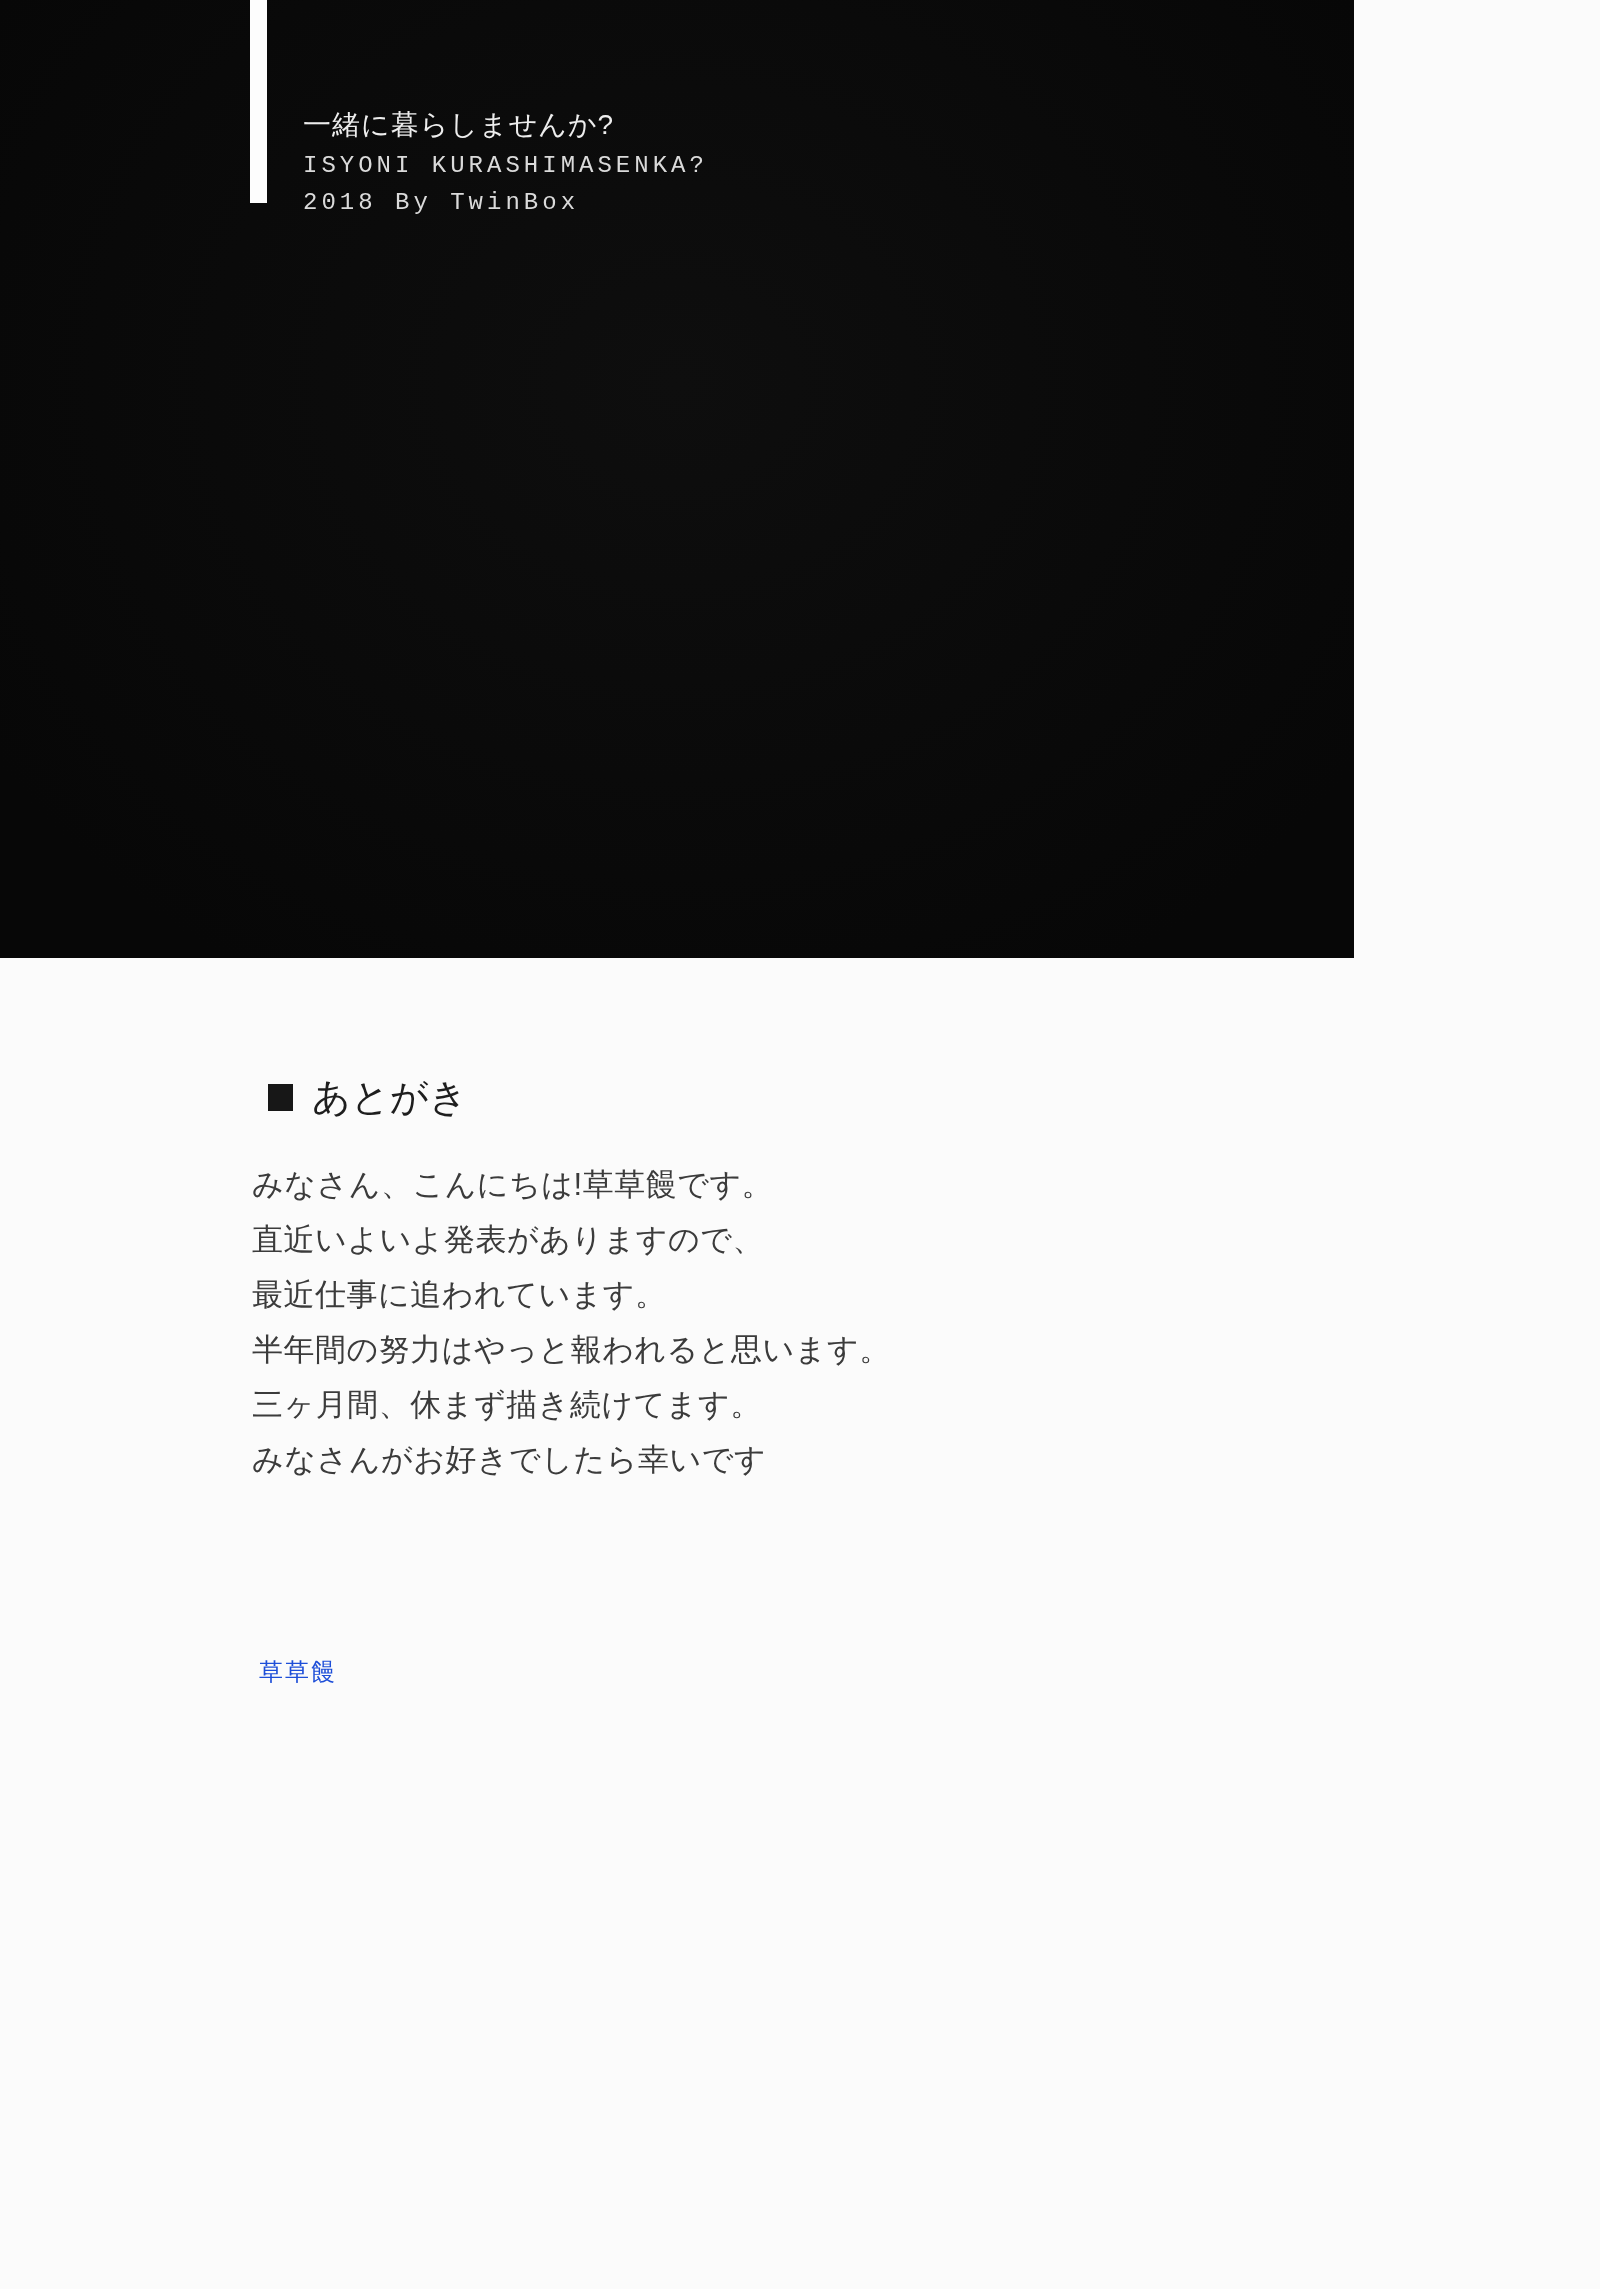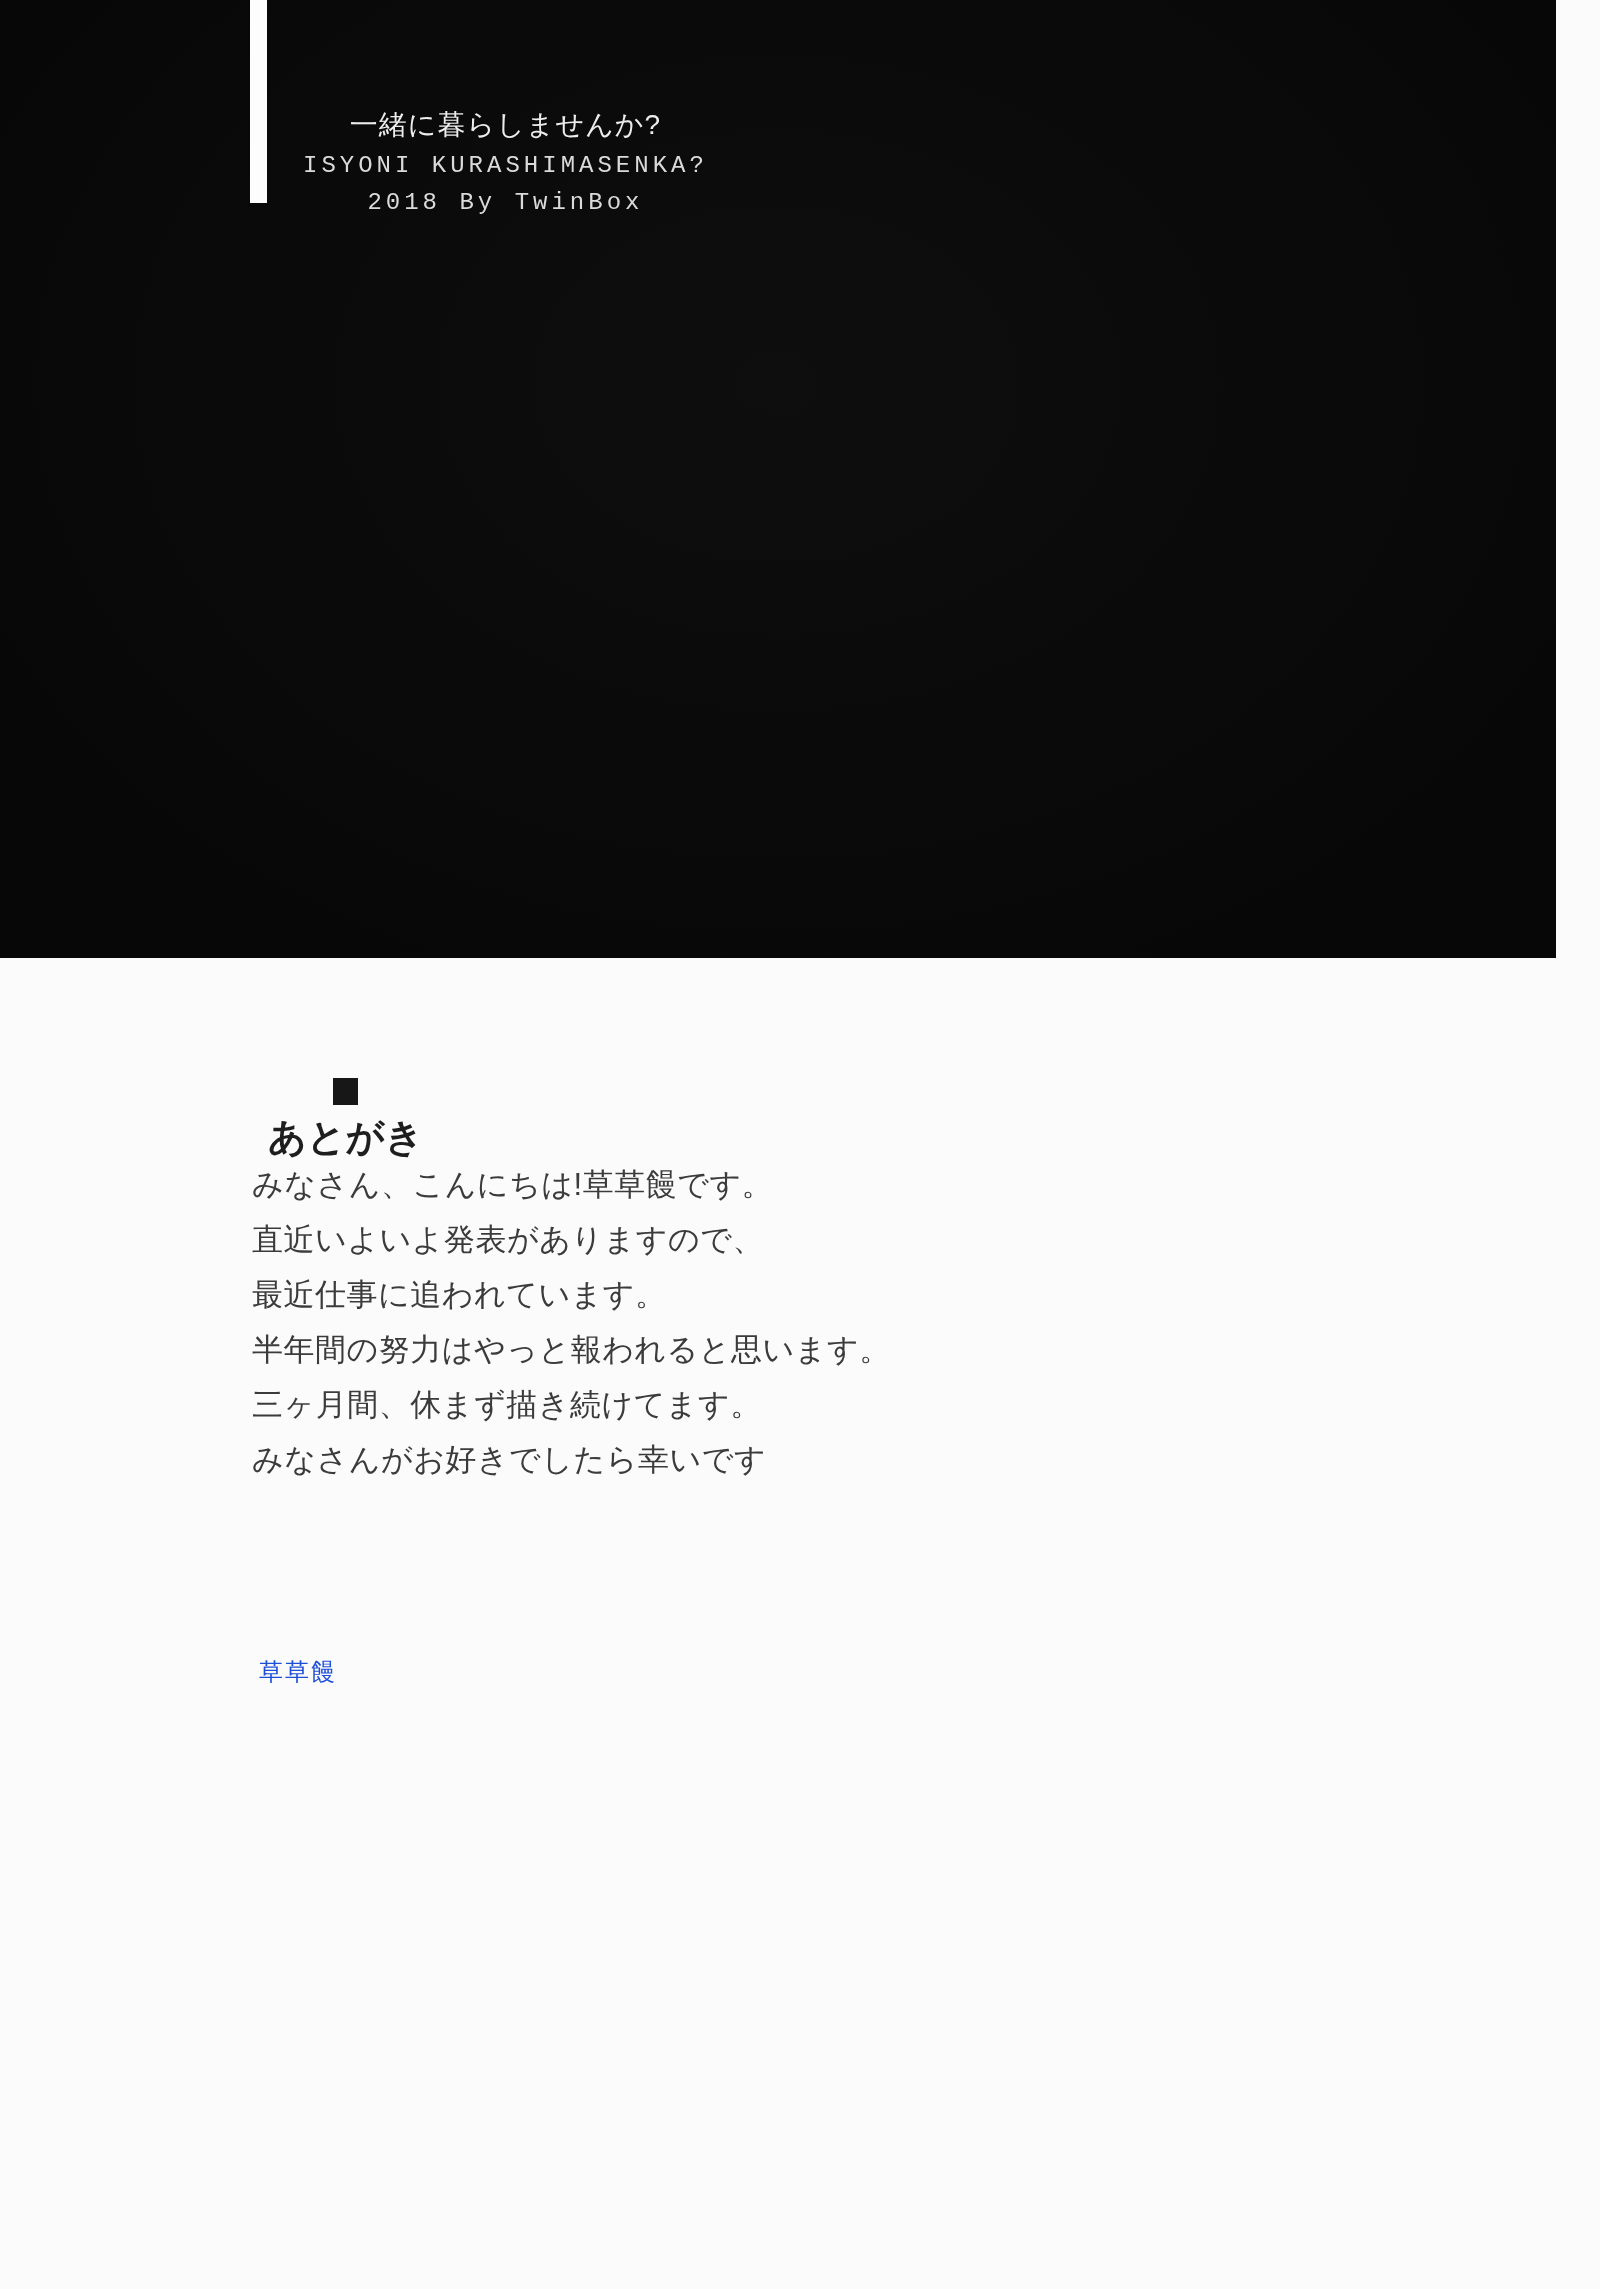--- a/index.html
+++ b/index.html
@@ -12,25 +12,24 @@
     margin: 0 auto;
     background: #fbfbfb;
     overflow: hidden;
     font-family: "Liberation Sans", sans-serif;
   }
 
   
   .cover {
     position: absolute;
     left: 0; top: 0;
-    width: 1556px;
+    width: 1354px;
     height: 958px;
     background: #0a0a0a;
     background-image: radial-gradient(ellipse at 50% 40%, #0e0e0e 0%, #070707 85%);
-    text-align: center;
   }
 
   .vertical-bar {
     position: absolute;
     left: 250px;
     top: 0;
     width: 17px;
     height: 203px;
     background: #fdfdfd;
   }
@@ -61,26 +60,25 @@
   .title-en     { margin-top: 15px; }
   .title-credit { margin-top: 13px; }
 
   
   .afterword-heading {
     position: absolute;
     left: 268px;
     top: 1078px;
     display: flex;
     align-items: center;
-    gap: 13px;
+    gap: 19px;
     color: #1e1e1e;
     font-size: 38px;
     line-height: 1;
-    font-weight: 700;
-    flex-direction: column;
+    font-weight: 400;
   }
 
   .square-bullet {
     display: inline-block;
     width: 25px;
     height: 27px;
     background: #171717;
     flex: 0 0 auto;
   }
 

